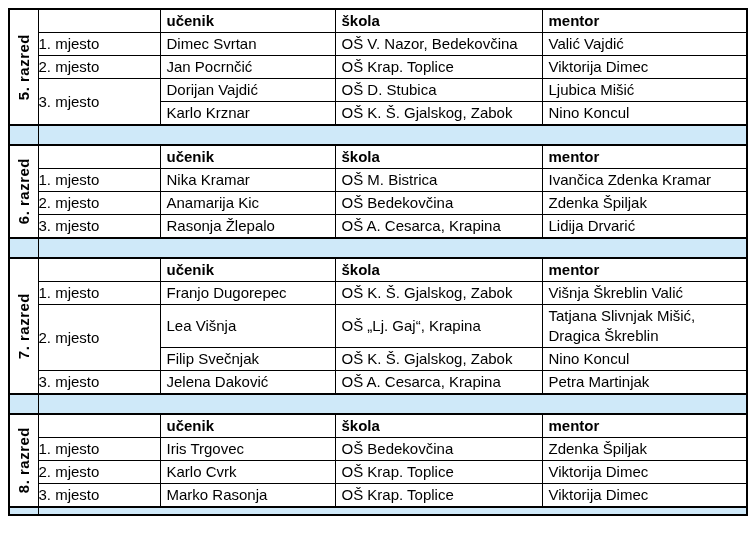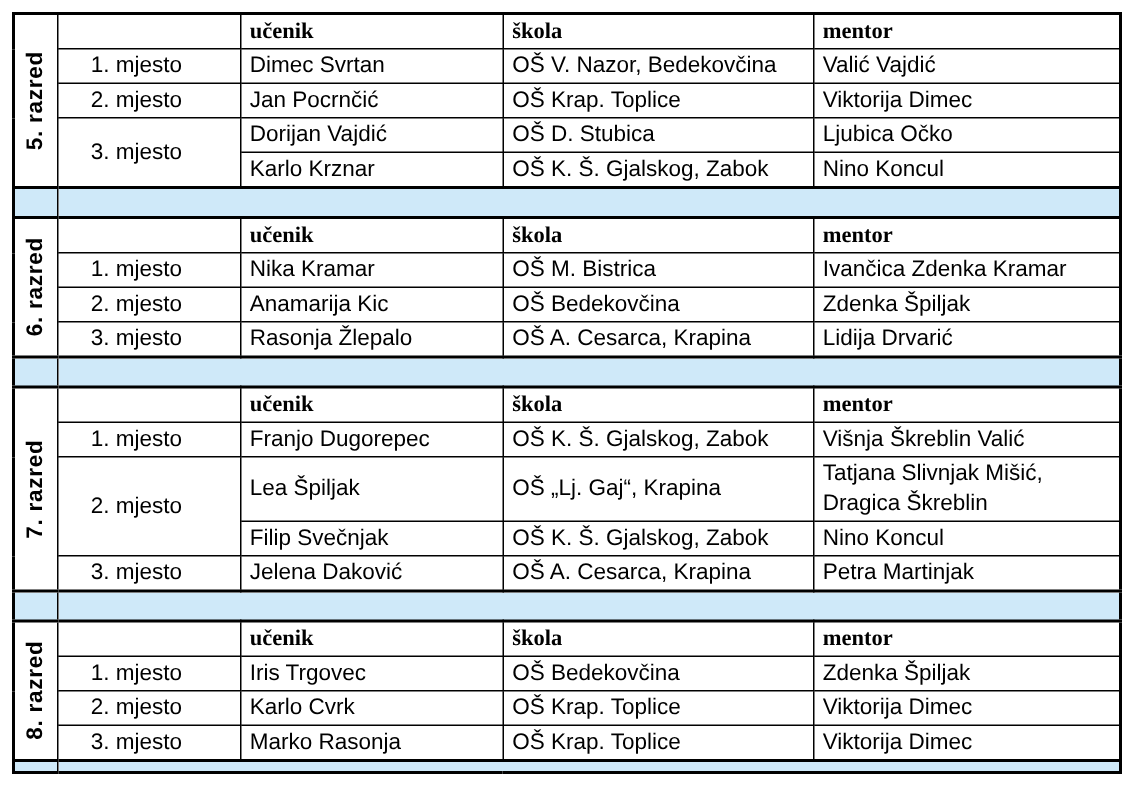--- a/index.html
+++ b/index.html
@@ -21,22 +21,22 @@
   }
   td {
     border: 1px solid var(--border-c);
     padding: 1px 6px;
     vertical-align: middle;
     line-height: 20px;
     overflow: hidden;
     white-space: normal;
   }
   tr.hdr td, tr.row td { height: 23px; }
-  td.hdr-cell { font-weight: bold; font-family: Liberation Serif, serif; }
-  td.place-cell { padding-left: 22px; }
+  td.hdr-cell { font-weight: bold; }
+  td.place-cell { padding-left: 0; }
   td.grade-cell { padding: 0; text-align: center; vertical-align: middle; }
   .grade-text {
     writing-mode: vertical-rl;
     transform: rotate(180deg);
     font-weight: bold;
     margin: 0 auto;
     line-height: 1;
     letter-spacing: 0.5px;
     white-space: nowrap;
   }
@@ -80,21 +80,21 @@
       <tr class="row">
         <td class="place-cell">2. mjesto</td>
         <td>Jan Pocrnčić</td>
         <td>OŠ Krap. Toplice</td>
         <td>Viktorija Dimec</td>
       </tr>
       <tr class="row">
         <td class="place-cell" rowspan="2">3. mjesto</td>
         <td>Dorijan Vajdić</td>
         <td>OŠ D. Stubica</td>
-        <td>Ljubica Očko</td>
+        <td>Ljubica Mišić</td>
       </tr>
       <tr class="row">
         <td>Karlo Krznar</td>
         <td>OŠ K. Š. Gjalskog, Zabok</td>
         <td>Nino Koncul</td>
       </tr>
       <tr class="sep">
         <td class="sep-left"></td>
         <td class="sep-right" colspan="4"></td>
       </tr>
@@ -139,21 +139,21 @@
         <td class="hdr-cell">mentor</td>
       </tr>
       <tr class="row">
         <td class="place-cell">1. mjesto</td>
         <td>Franjo Dugorepec</td>
         <td>OŠ K. Š. Gjalskog, Zabok</td>
         <td>Višnja Škreblin Valić</td>
       </tr>
       <tr class="row">
         <td class="place-cell" rowspan="2">2. mjesto</td>
-        <td>Lea Špiljak</td>
+        <td>Lea Višnja</td>
         <td>OŠ „Lj. Gaj“, Krapina</td>
         <td>Tatjana Slivnjak Mišić, Dragica Škreblin</td>
       </tr>
       <tr class="row">
         <td>Filip Svečnjak</td>
         <td>OŠ K. Š. Gjalskog, Zabok</td>
         <td>Nino Koncul</td>
       </tr>
       <tr class="row">
         <td class="place-cell">3. mjesto</td>

